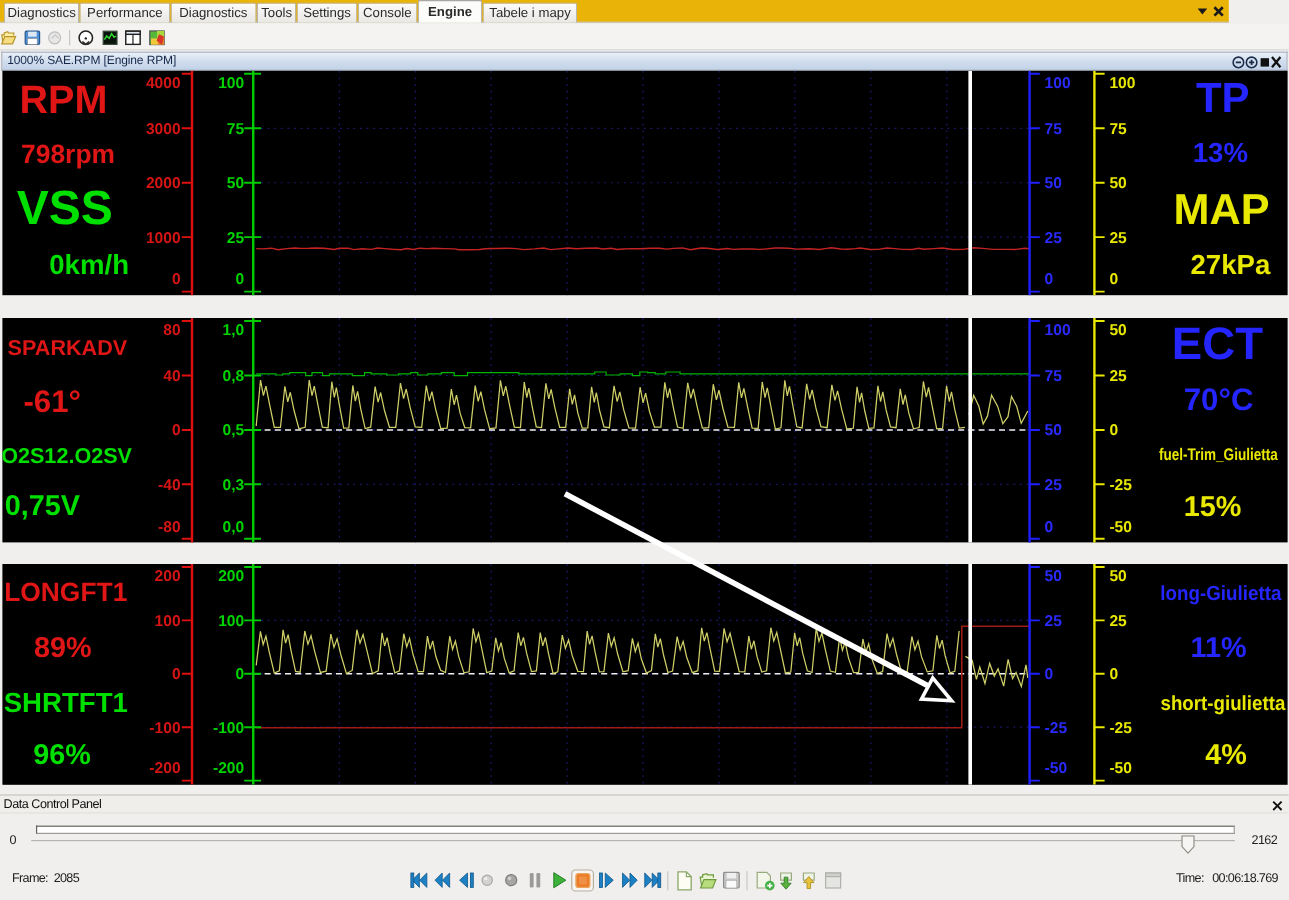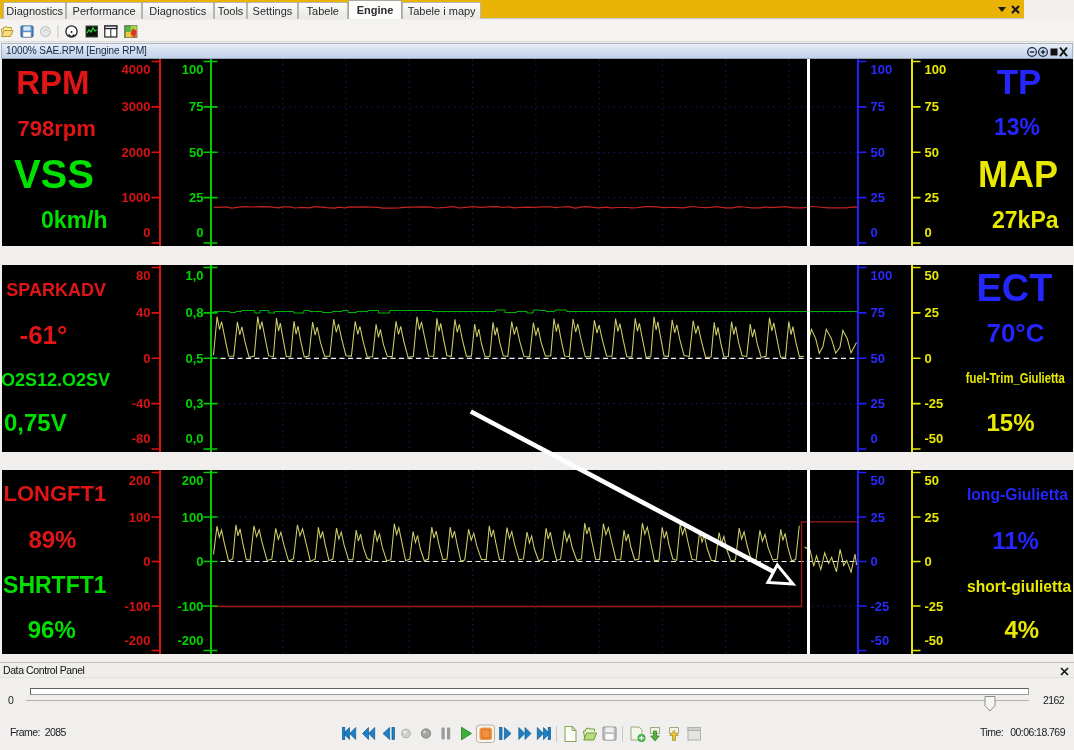--- a/index.html
+++ b/index.html
@@ -18,21 +18,21 @@
 #dcp{position:absolute;left:0;top:662px;width:1074px;height:16px;background:#efeeeb;border-top:1px solid #c6c5c1;border-bottom:1px solid #e3e2df;font-size:10.5px;color:#111;line-height:15px;padding-left:3px;letter-spacing:-0.4px}
 .small{font-size:10.5px;color:#222;letter-spacing:-0.55px}
 </style></head><body>
 <div id="app">
 <div id="tabbar">
       <div class="tab" style="left:3px;width:63.4px">Diagnostics</div>
       <div class="tab" style="left:66.4px;width:75.4px">Performance</div>
       <div class="tab" style="left:141.8px;width:71.9px">Diagnostics</div>
       <div class="tab" style="left:213.7px;width:33.7px">Tools</div>
       <div class="tab" style="left:247.4px;width:50.2px">Settings</div>
-      <div class="tab" style="left:297.6px;width:50.3px">Tabele</div>
+      <div class="tab" style="left:297.6px;width:50.3px">Console</div>
       <div class="tab active" style="left:347.9px;width:54.3px">Engine</div>
       <div class="tab" style="left:402.2px;width:79.0px">Tabele i mapy</div>
       <svg class="abs" style="right:2px;top:4px" width="24" height="12" viewBox="0 0 24 12">
         <path d="M0 3h8l-4 5z" fill="#1a1a1a"></path>
         <path d="M14 2l7 7M21 2l-7 7" stroke="#1a1a1a" stroke-width="2.2"></path>
       </svg>
     </div>
     <div id="toolbar">
       <svg class="abs" style="left:0;top:5px" width="145" height="13" viewBox="0 0 145 13">
         <path d="M2.5 11.5L1.5 4h2V2.5l3-1 .5 1h4.5v2" fill="#fdeea2" stroke="#b8962e" stroke-width="1"></path>

